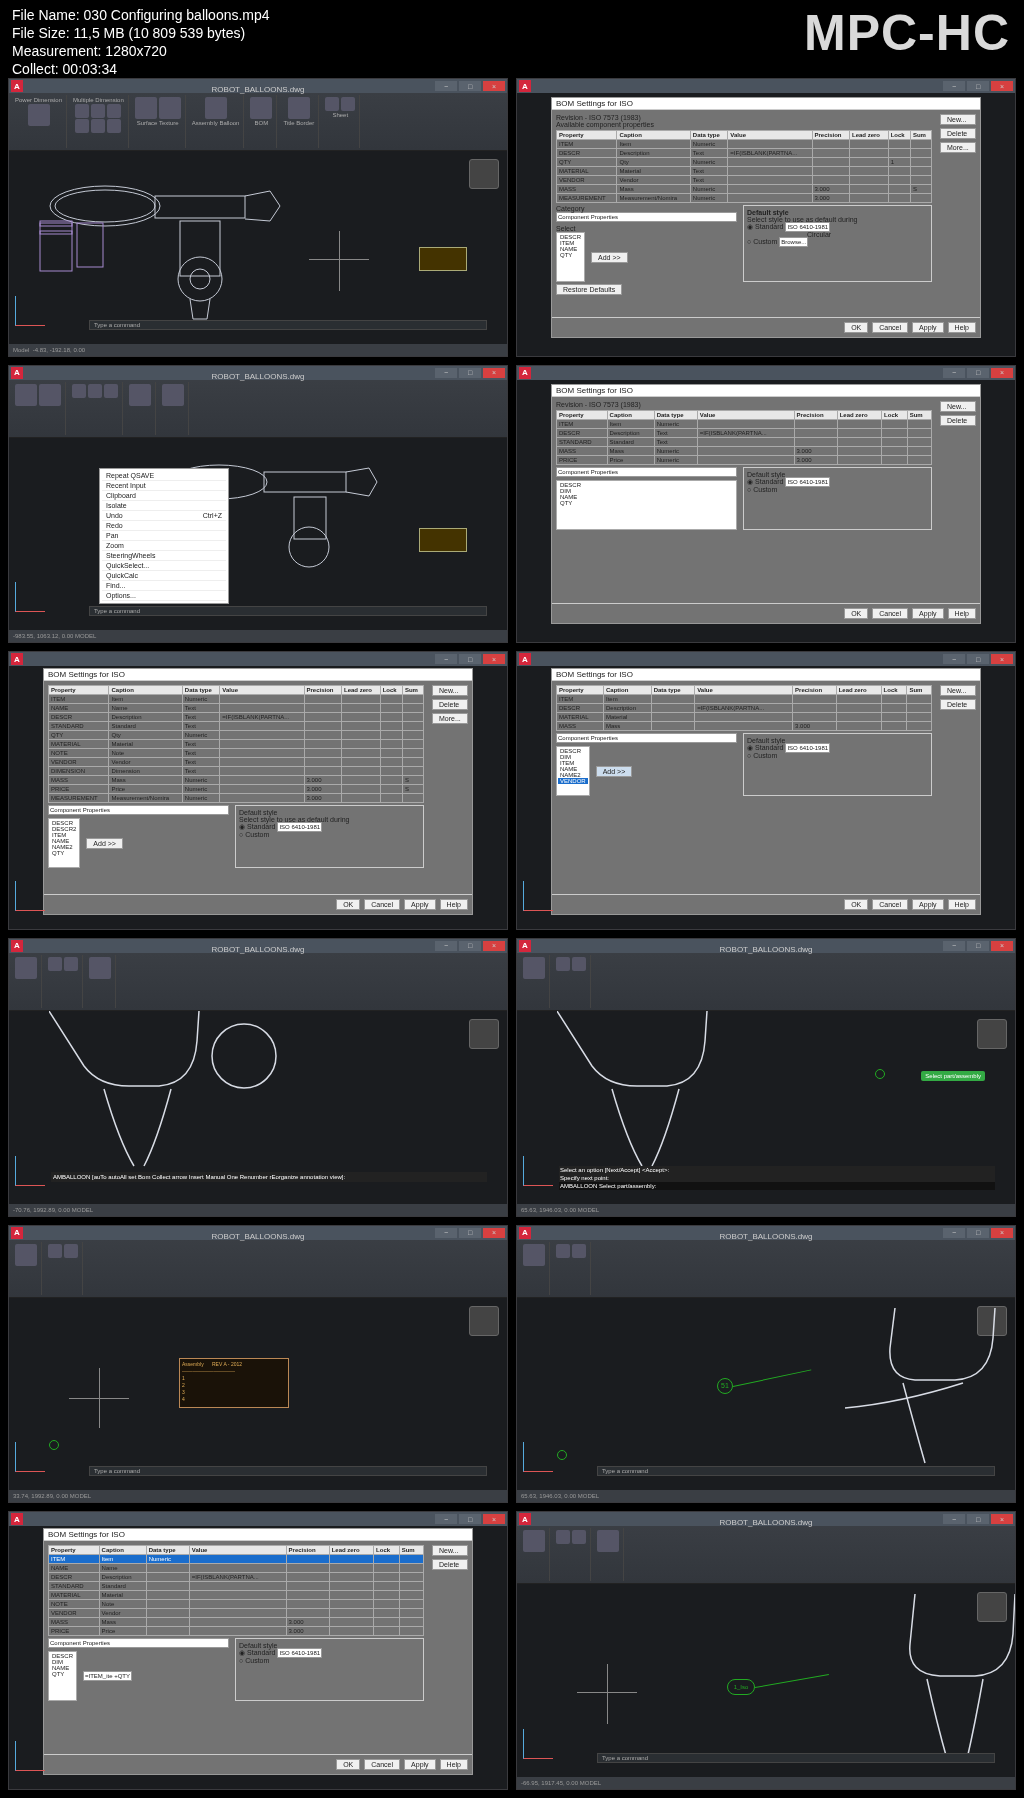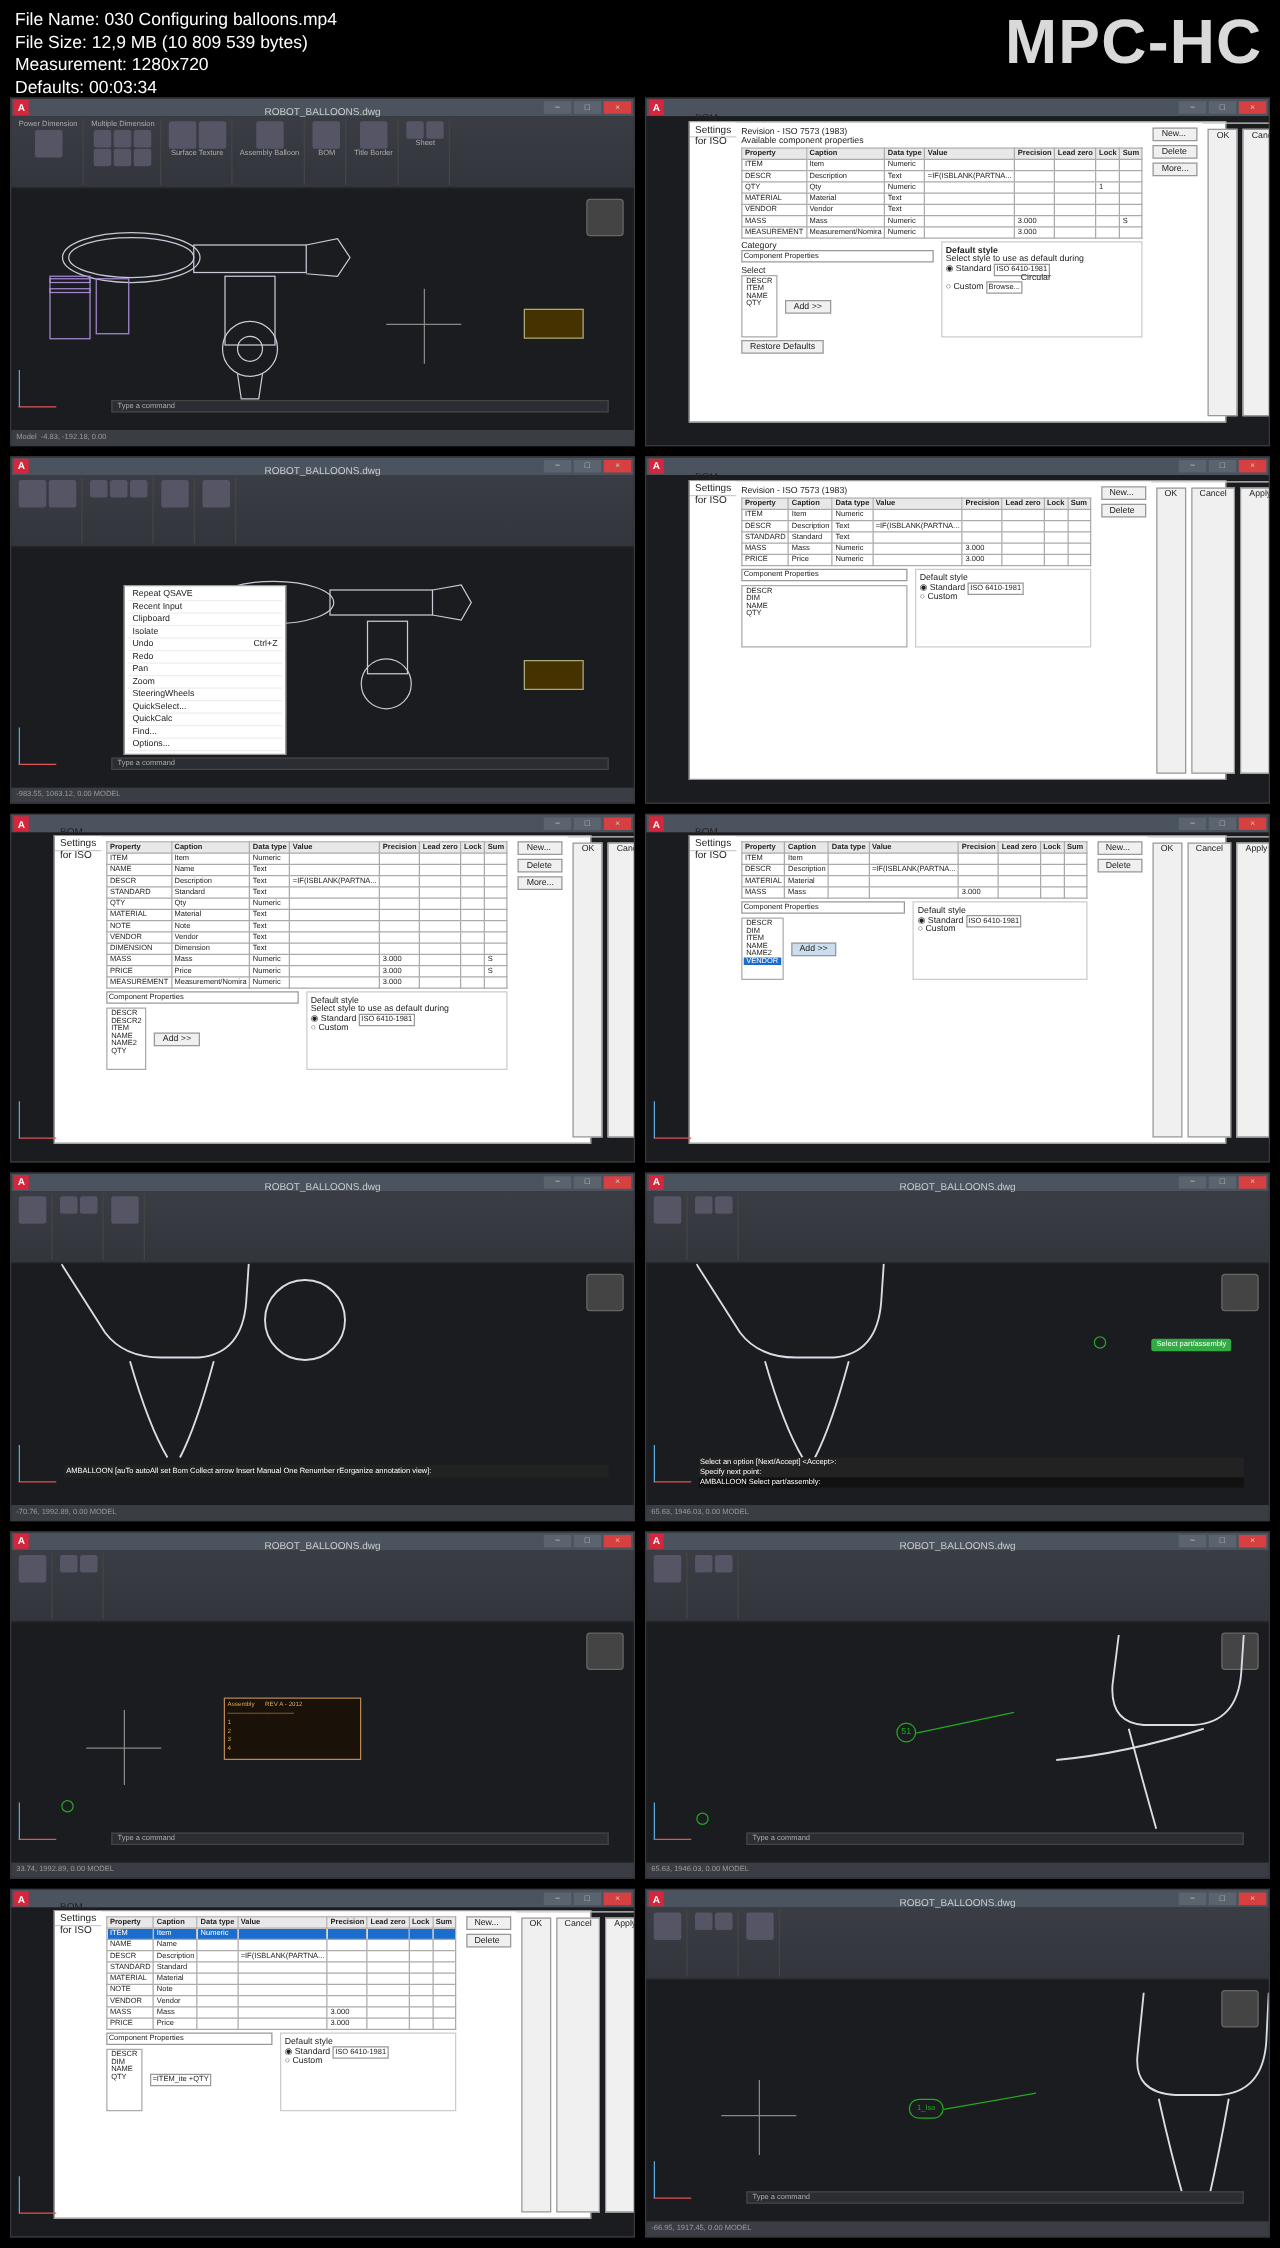--- a/index.html
+++ b/index.html
@@ -14,21 +14,21 @@
 .ttl{position:absolute;left:50%;transform:translateX(-50%);color:#ccc;font-size:8px;top:6px}
 .rbn{height:58px;background:linear-gradient(#3a3e44,#32363c);border-bottom:1px solid #222;display:flex;padding:2px;gap:2px;font-size:6px;color:#aaa}
 .rg{display:flex;flex-direction:column;align-items:center;padding:2px 4px;border-right:1px solid #444;gap:1px}
 .rgi{display:flex;gap:2px}
 .ic{width:14px;height:14px;background:#556;border-radius:2px}
 .ic.b{width:22px;height:22px}
 .alog{width:12px;height:12px;background:#d4263c;font-size:8px;color:#fff;display:flex;align-items:center;justify-content:center;font-weight:700}
 .cvs{flex:1;background:#1a1c1f;position:relative}
 .cvd{flex:1;background:#1a1c1f;position:relative}
 .sb{height:12px;background:#3a3e44;font-size:6px;color:#999;display:flex;align-items:center;padding:0 4px}
-.dlg{position:absolute;background:#ffffff;border:1px solid #999;font-size:7px;color:#222;display:flex;flex-direction:row}
+.dlg{position:absolute;background:#737373;border:1px solid #999;font-size:7px;color:#222;display:flex;flex-direction:column}
 .dtbar{height:12px;background:#fff;border-bottom:1px solid #ccc;display:flex;align-items:center;padding:0 4px;font-size:8px}
 .tbl{border-collapse:collapse;width:100%;font-size:6px}
 .tbl th,.tbl td{border:1px solid #aaa;padding:1px 2px;text-align:left;white-space:nowrap;overflow:hidden}
 .tbl th{background:#e8e8e8;font-weight:700}
 .dbot{display:flex;gap:4px;padding:4px;justify-content:flex-end;border-top:1px solid #ccc}
 .btn{background:#f0f0f0;border:1px solid #999;padding:1px 6px;font-size:7px}
 .lft{padding:4px;display:flex;flex-direction:column;gap:2px;flex:1}
 .sec{border:1px solid #ccc;padding:3px;font-size:7px}
 .sel{border:1px solid #999;background:#fff;padding:1px;font-size:6px}
 .axis{position:absolute;bottom:18px;left:6px;width:30px;height:30px;border-left:1px solid #5ad;border-bottom:1px solid #d55}
@@ -46,23 +46,23 @@
 .lst{border:1px solid #aaa;background:#fff;height:50px;font-size:6px;padding:1px;overflow:hidden}
 .lst div{padding:0 2px}
 .sel2{background:#1a6dcc;color:#fff}
 .txt{color:#fff;font-size:6px;position:absolute}
 </style>
 </head>
 <body>
 
 <div class="hdr">
 <div>File Name: 030 Configuring balloons.mp4</div>
-<div>File Size: 12,9 MB (10 809 539 bytes)</div>
+<div>File Size: 11,5 MB (10 809 539 bytes)</div>
 <div>Measurement: 1280x720</div>
-<div>Defaults: 00:03:34</div>
+<div>Collect: 00:03:34</div>
 </div>
 <div class="wmk">MPC-HC</div>
 
 <div class="grid">
 
 <div class="th">
 <div class="tbar">
         <span class="alog" style="position:absolute;left:2px;top:1px">A</span>
         <span class="ttl">ROBOT_BALLOONS.dwg</span>
         <span class="tbtn">−</span>

